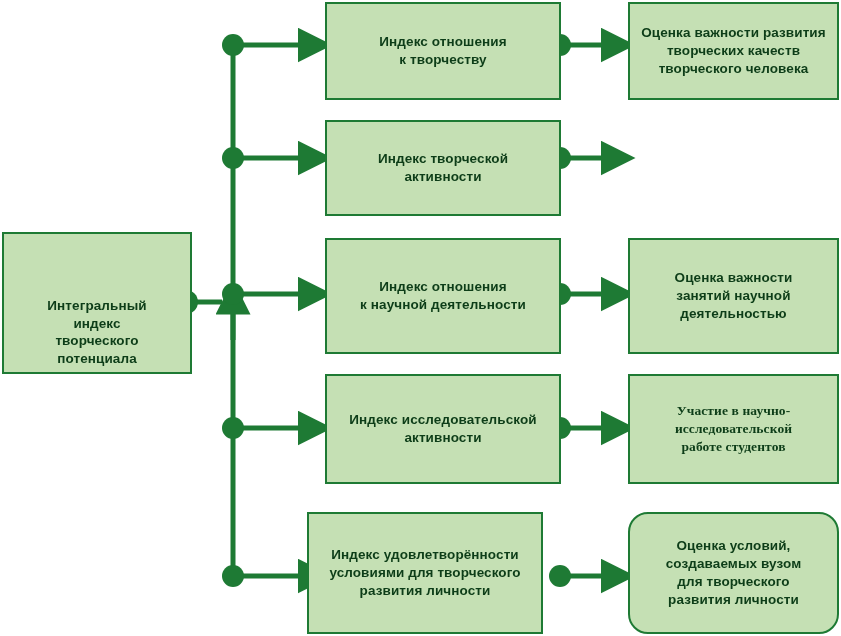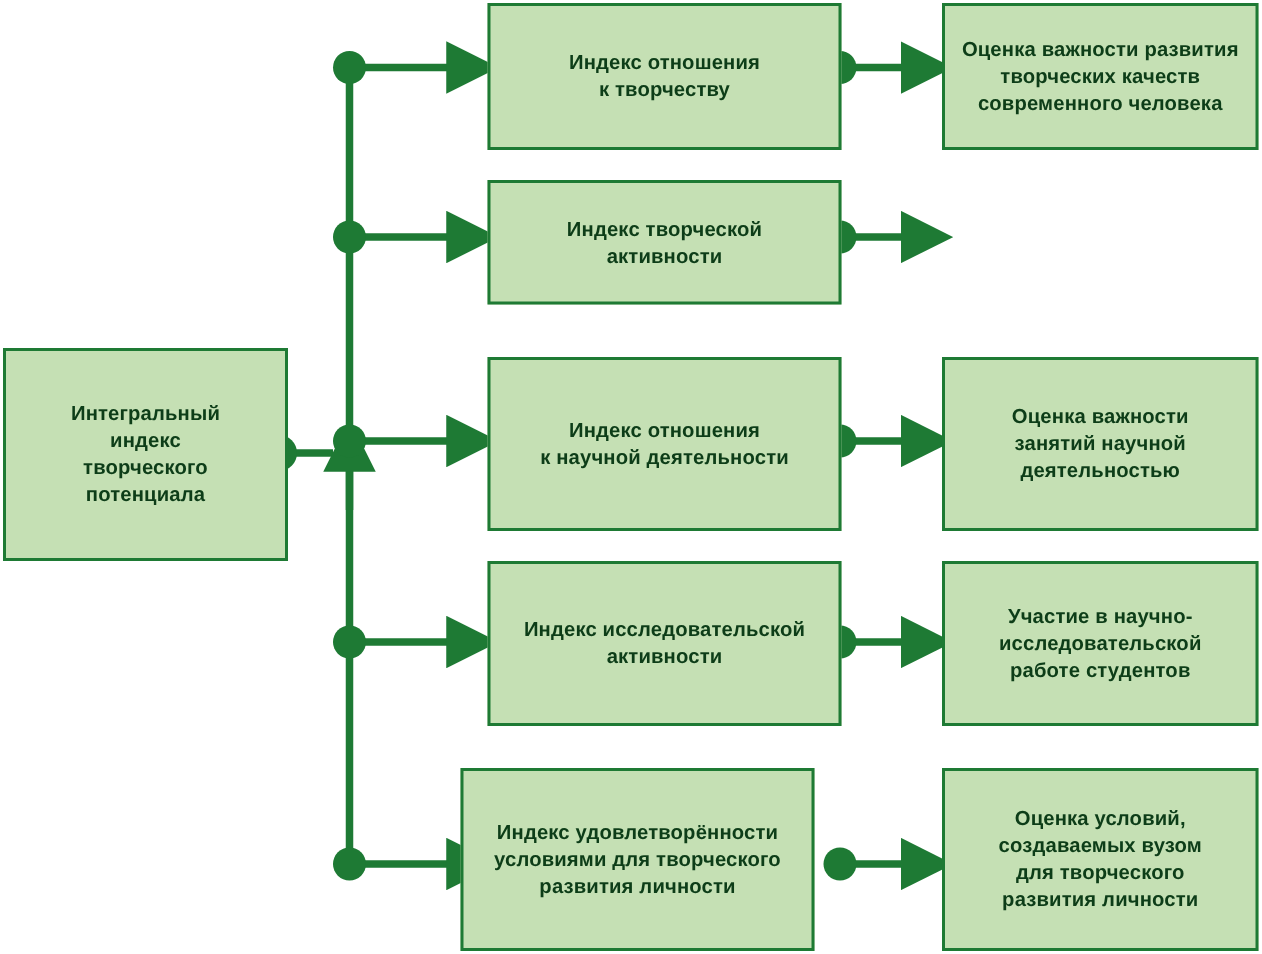--- a/index.html
+++ b/index.html
@@ -91,64 +91,64 @@
 
     <circle cx="186" cy="302" r="12" fill="#1e7a34"></circle>
 
     <circle cx="560" cy="45" r="11" fill="#1e7a34"></circle>
     <circle cx="560" cy="158" r="11" fill="#1e7a34"></circle>
     <circle cx="560" cy="294" r="11" fill="#1e7a34"></circle>
     <circle cx="560" cy="428" r="11" fill="#1e7a34"></circle>
     <circle cx="560" cy="576" r="11" fill="#1e7a34"></circle>
   </svg>
 
-  <div class="box root-box" style="left:2px; top:232px; width:190px; height:142px;">
+  <div class="box root-box" style="left:2px; top:232px; width:190px; height:142px;align-items:flex-end;">
     <span>Интегральный
 индекс
 творческого
 потенциала</span>
   </div>
 
   <div class="box" style="left:325px; top:2px; width:236px; height:98px;">
     <span>Индекс отношения
 к творчеству</span>
   </div>
-  <div class="box" style="left:325px; top:120px; width:236px; height:83px;">
+  <div class="box" style="left:325px; top:120px; width:236px; height:96px;">
     <span>Индекс творческой
 активности</span>
   </div>
   <div class="box" style="left:325px; top:238px; width:236px; height:116px;">
     <span>Индекс отношения
 к научной деятельности</span>
   </div>
   <div class="box" style="left:325px; top:374px; width:236px; height:110px;align-items:center;">
     <span>Индекс исследовательской
 активности</span>
   </div>
   <div class="box" style="left:307px; top:512px; width:236px; height:122px;">
     <span>Индекс удовлетворённости
 условиями для творческого
 развития личности</span>
   </div>
 
   <div class="box" style="left:628px; top:2px; width:211px; height:98px;">
     <span>Оценка важности развития
 творческих качеств
-современного человека</span>
+творческого человека</span>
   </div>
   <div class="box" style="left:628px; top:238px; width:211px; height:116px;">
     <span>Оценка важности
 занятий научной
 деятельностью</span>
   </div>
-  <div class="box" style="left:628px; top:374px; width:211px; height:110px;">
+  <div class="box" style="left:628px; top:374px; width:211px; height:110px;font-family:Liberation Serif, serif;">
     <span>Участие в научно-
 исследовательской
 работе студентов</span>
   </div>
-  <div class="box" style="left:628px; top:512px; width:211px; height:122px;">
+  <div class="box" style="left:628px; top:512px; width:211px; height:122px;border-radius:20px;">
     <span>Оценка условий,
 создаваемых вузом
 для творческого
 развития личности</span>
   </div>
 
 </div>
 
 </body></html>

